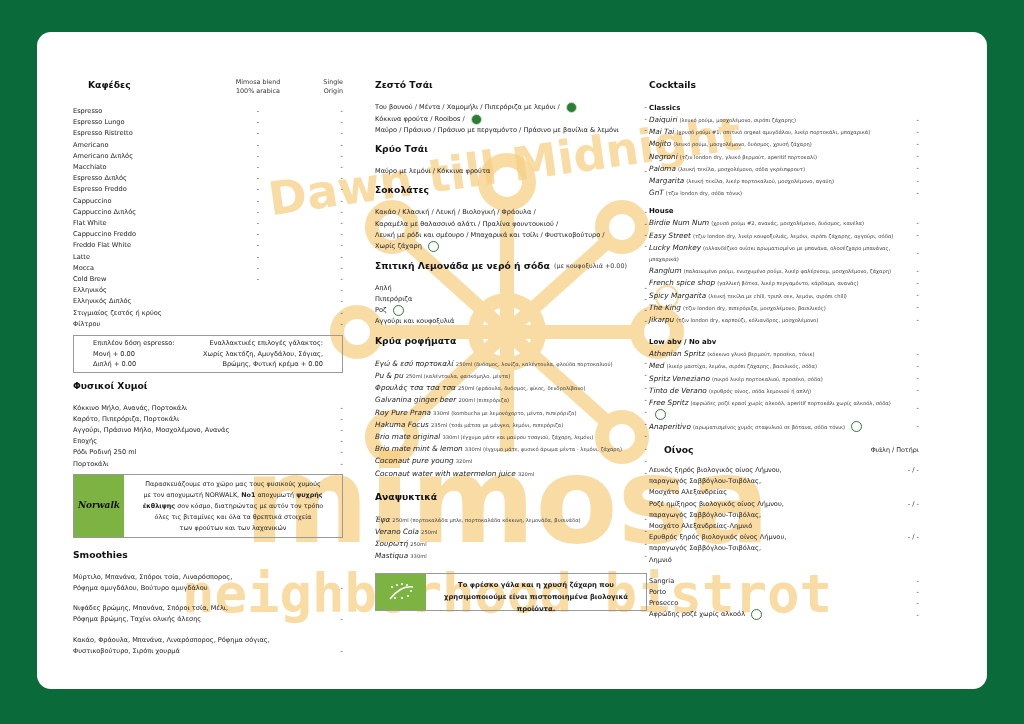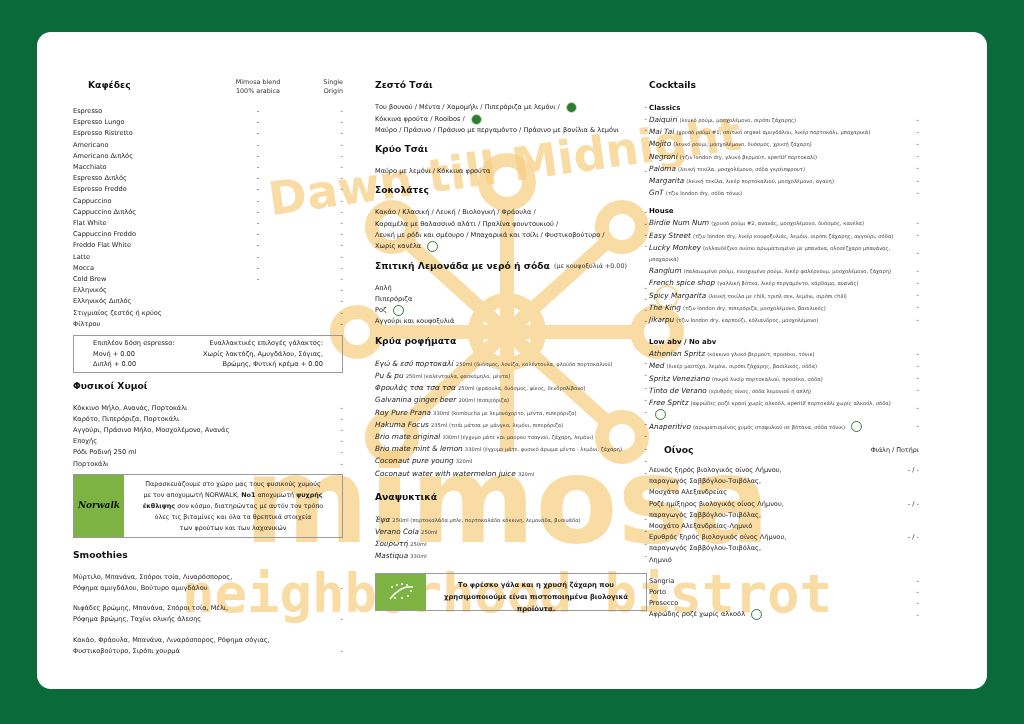--- a/index.html
+++ b/index.html
@@ -320,21 +320,21 @@
       </div>
     <div class="row">
         <span class="name">Καραμέλα με θαλασσινό αλάτι / Πραλίνα φουντουκιού /</span>
         <span class="p">-</span>
       </div>
     <div class="row">
         <span class="name">Λευκή με ρόδι και σμέουρο / Μπαχαρικά και τσίλι / Φυστικοβούτυρο /</span>
         <span class="p">-</span>
       </div>
     <div class="row">
-        <span class="name"><span>Χωρίς κανέλα</span><span class="badge light"></span></span>
+        <span class="name"><span>Χωρίς ζάχαρη</span><span class="badge light"></span></span>
         <span class="p">-</span>
       </div>
 
     <div class="gap-s"></div>
     <h2 class="lemon-h">
         <span>Σπιτική Λεμονάδα με νερό ή σόδα</span>
         <span class="note">(με κουφοξυλιά +0.00)</span>
       </h2>
     <div class="gap"></div>
     <div class="row">

